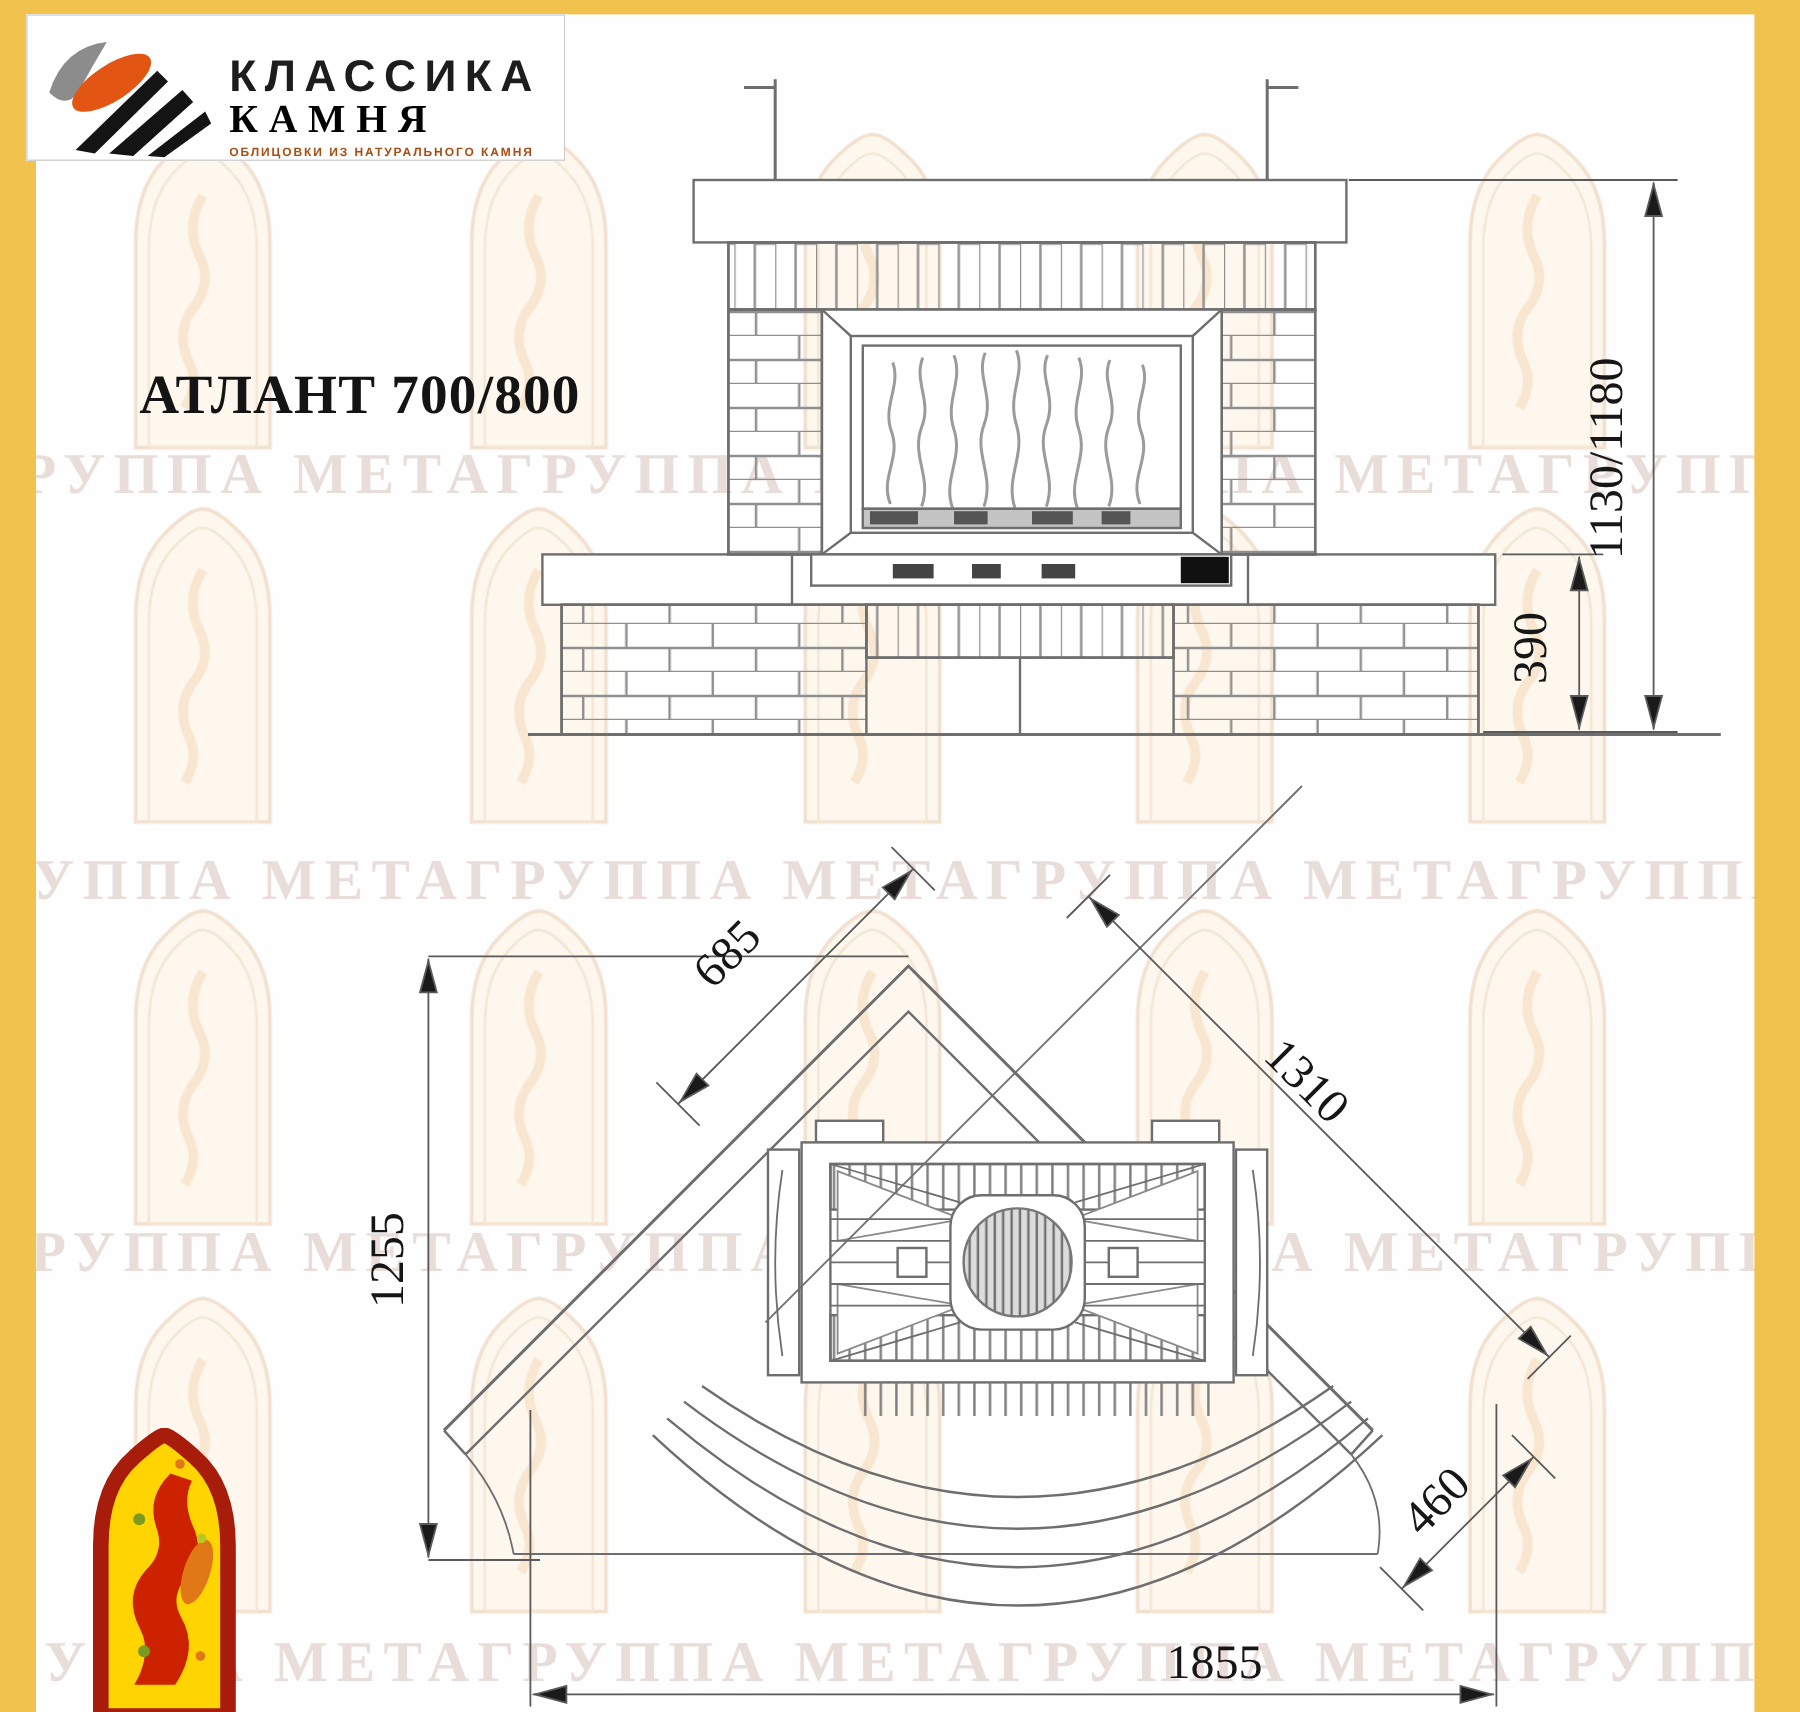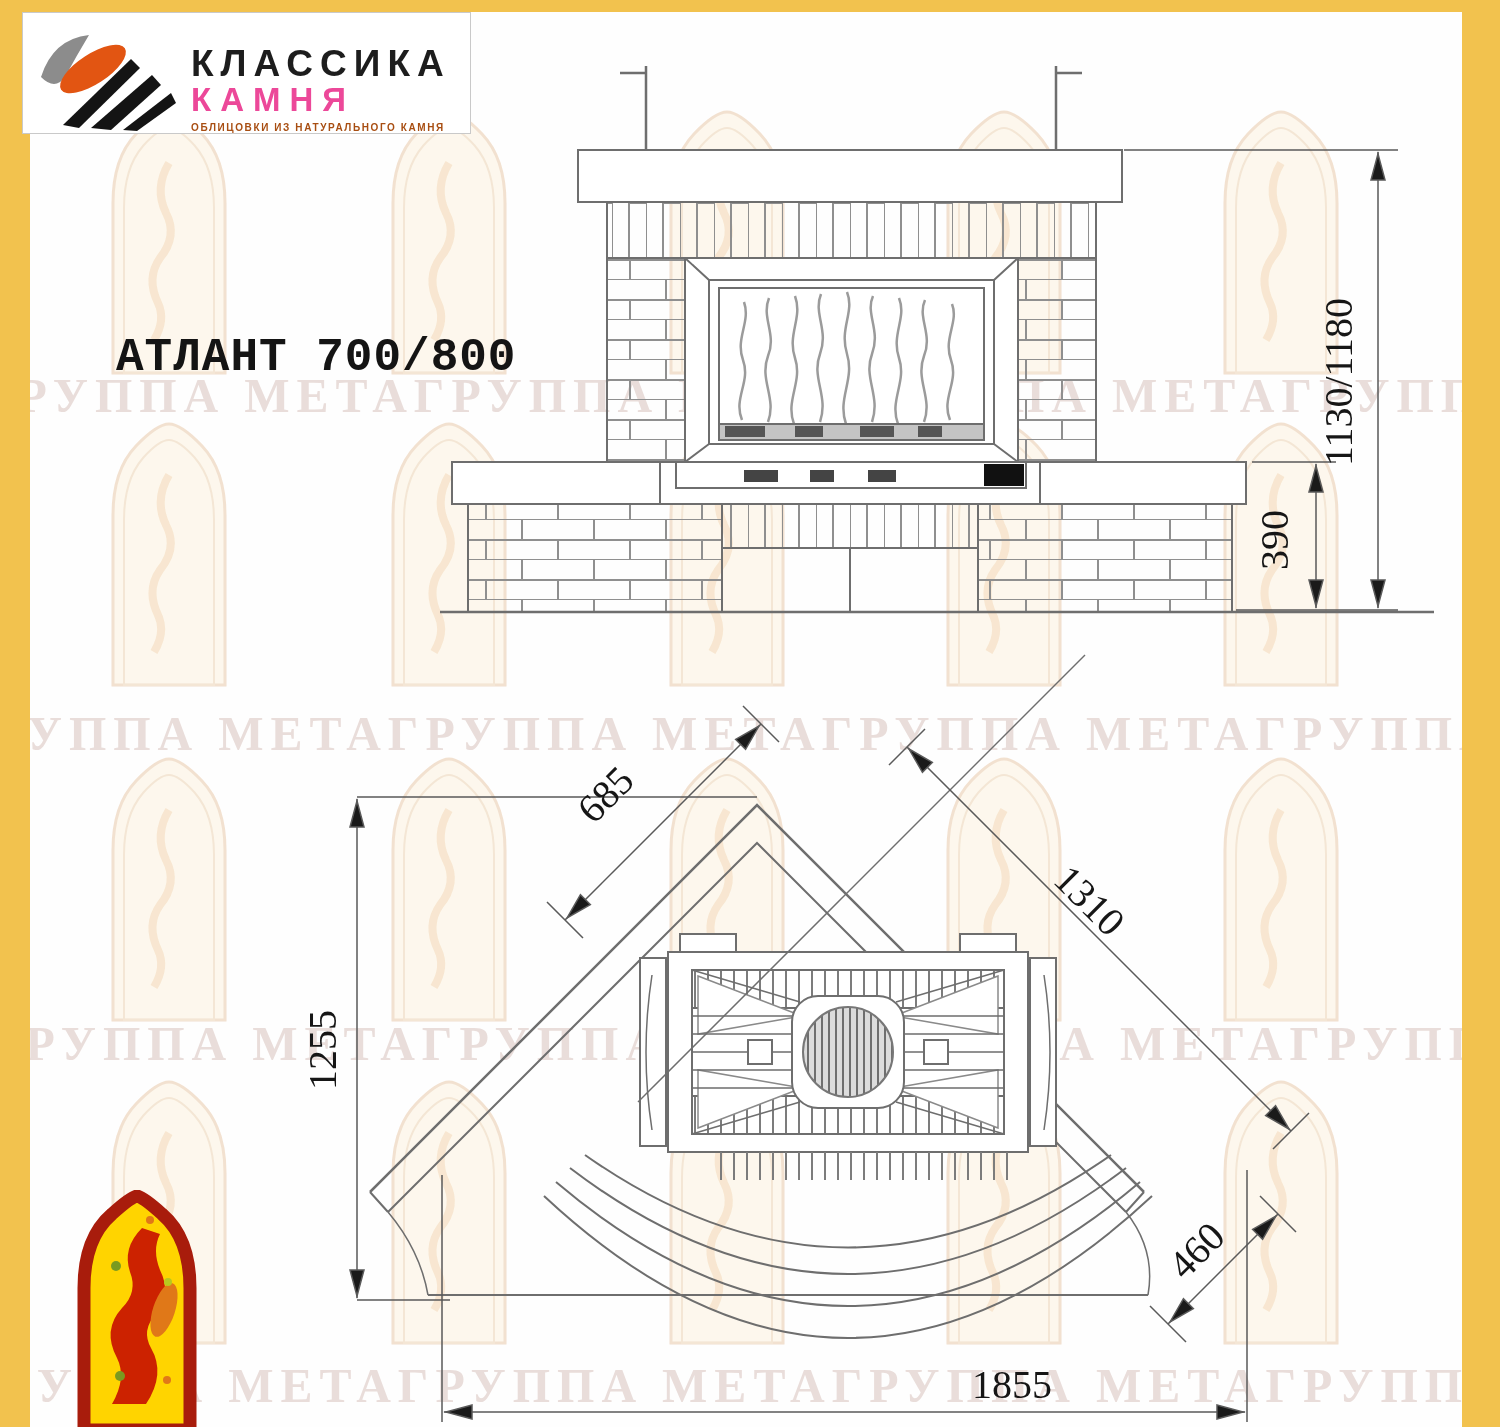--- a/index.html
+++ b/index.html
@@ -11,26 +11,26 @@
   #frame-right{left:1462px;top:0;width:38px;height:1427px;}
   .watermark{position:absolute;left:-30px;width:1600px;white-space:nowrap;z-index:1;
      font-family:"Liberation Serif", serif;font-weight:bold;font-size:48px;letter-spacing:7px;
      color:rgba(185,145,135,0.30);}
   #logo-box{position:absolute;left:22px;top:12px;width:447px;height:120px;background:#ffffff;
      border:1px solid #c9c9c9;z-index:7;display:flex;align-items:flex-end;}
   #logo-strokes{width:150px;height:104px;flex:0 0 auto;margin-left:12px;}
   #logo-textcol{margin-left:6px;margin-top:-4px;}
   #logo-line1{font-family:"Liberation Sans", sans-serif;font-weight:bold;font-size:37px;
      letter-spacing:7px;color:#1d1d1d;line-height:1.05;}
-  #logo-line2{font-family:Liberation Sans, sans-serif;font-weight:bold;font-size:33px;
-     letter-spacing:9px;color:#ec4899;line-height:1.05;}
+  #logo-line2{font-family:Liberation Serif, serif;font-weight:bold;font-size:33px;
+     letter-spacing:9px;color:#000000;line-height:1.05;}
   #logo-subtitle{font-family:"Liberation Sans", sans-serif;font-weight:bold;font-size:10px;
      letter-spacing:1.6px;color:#a84e12;margin-top:4px;}
-  #page-title{position:absolute;left:116px;top:302px;z-index:5;font-family:Liberation Mono, monospace;
-     font-weight:bold;font-size:46px;letter-spacing:1px;color:#141414;margin-top:30px;}
+  #page-title{position:absolute;left:116px;top:302px;z-index:5;font-family:Liberation Serif, serif;
+     font-weight:bold;font-size:46px;letter-spacing:1px;color:#141414;}
   #drawing-svg{position:absolute;left:0;top:0;z-index:4;}
   #mascot{position:absolute;left:70px;top:1190px;width:136px;height:237px;z-index:7;overflow:hidden;}
   .dimtext{font-family:"Liberation Serif", serif;font-size:40px;fill:#161616;}
 </style>
 </head>
 <body>
 
 <div id="stage">
 
   <div class="watermark" style="top:368px;left:-20px;">ГРУППА МЕТАГРУППА МЕТАГРУППА МЕТАГРУППА</div>

